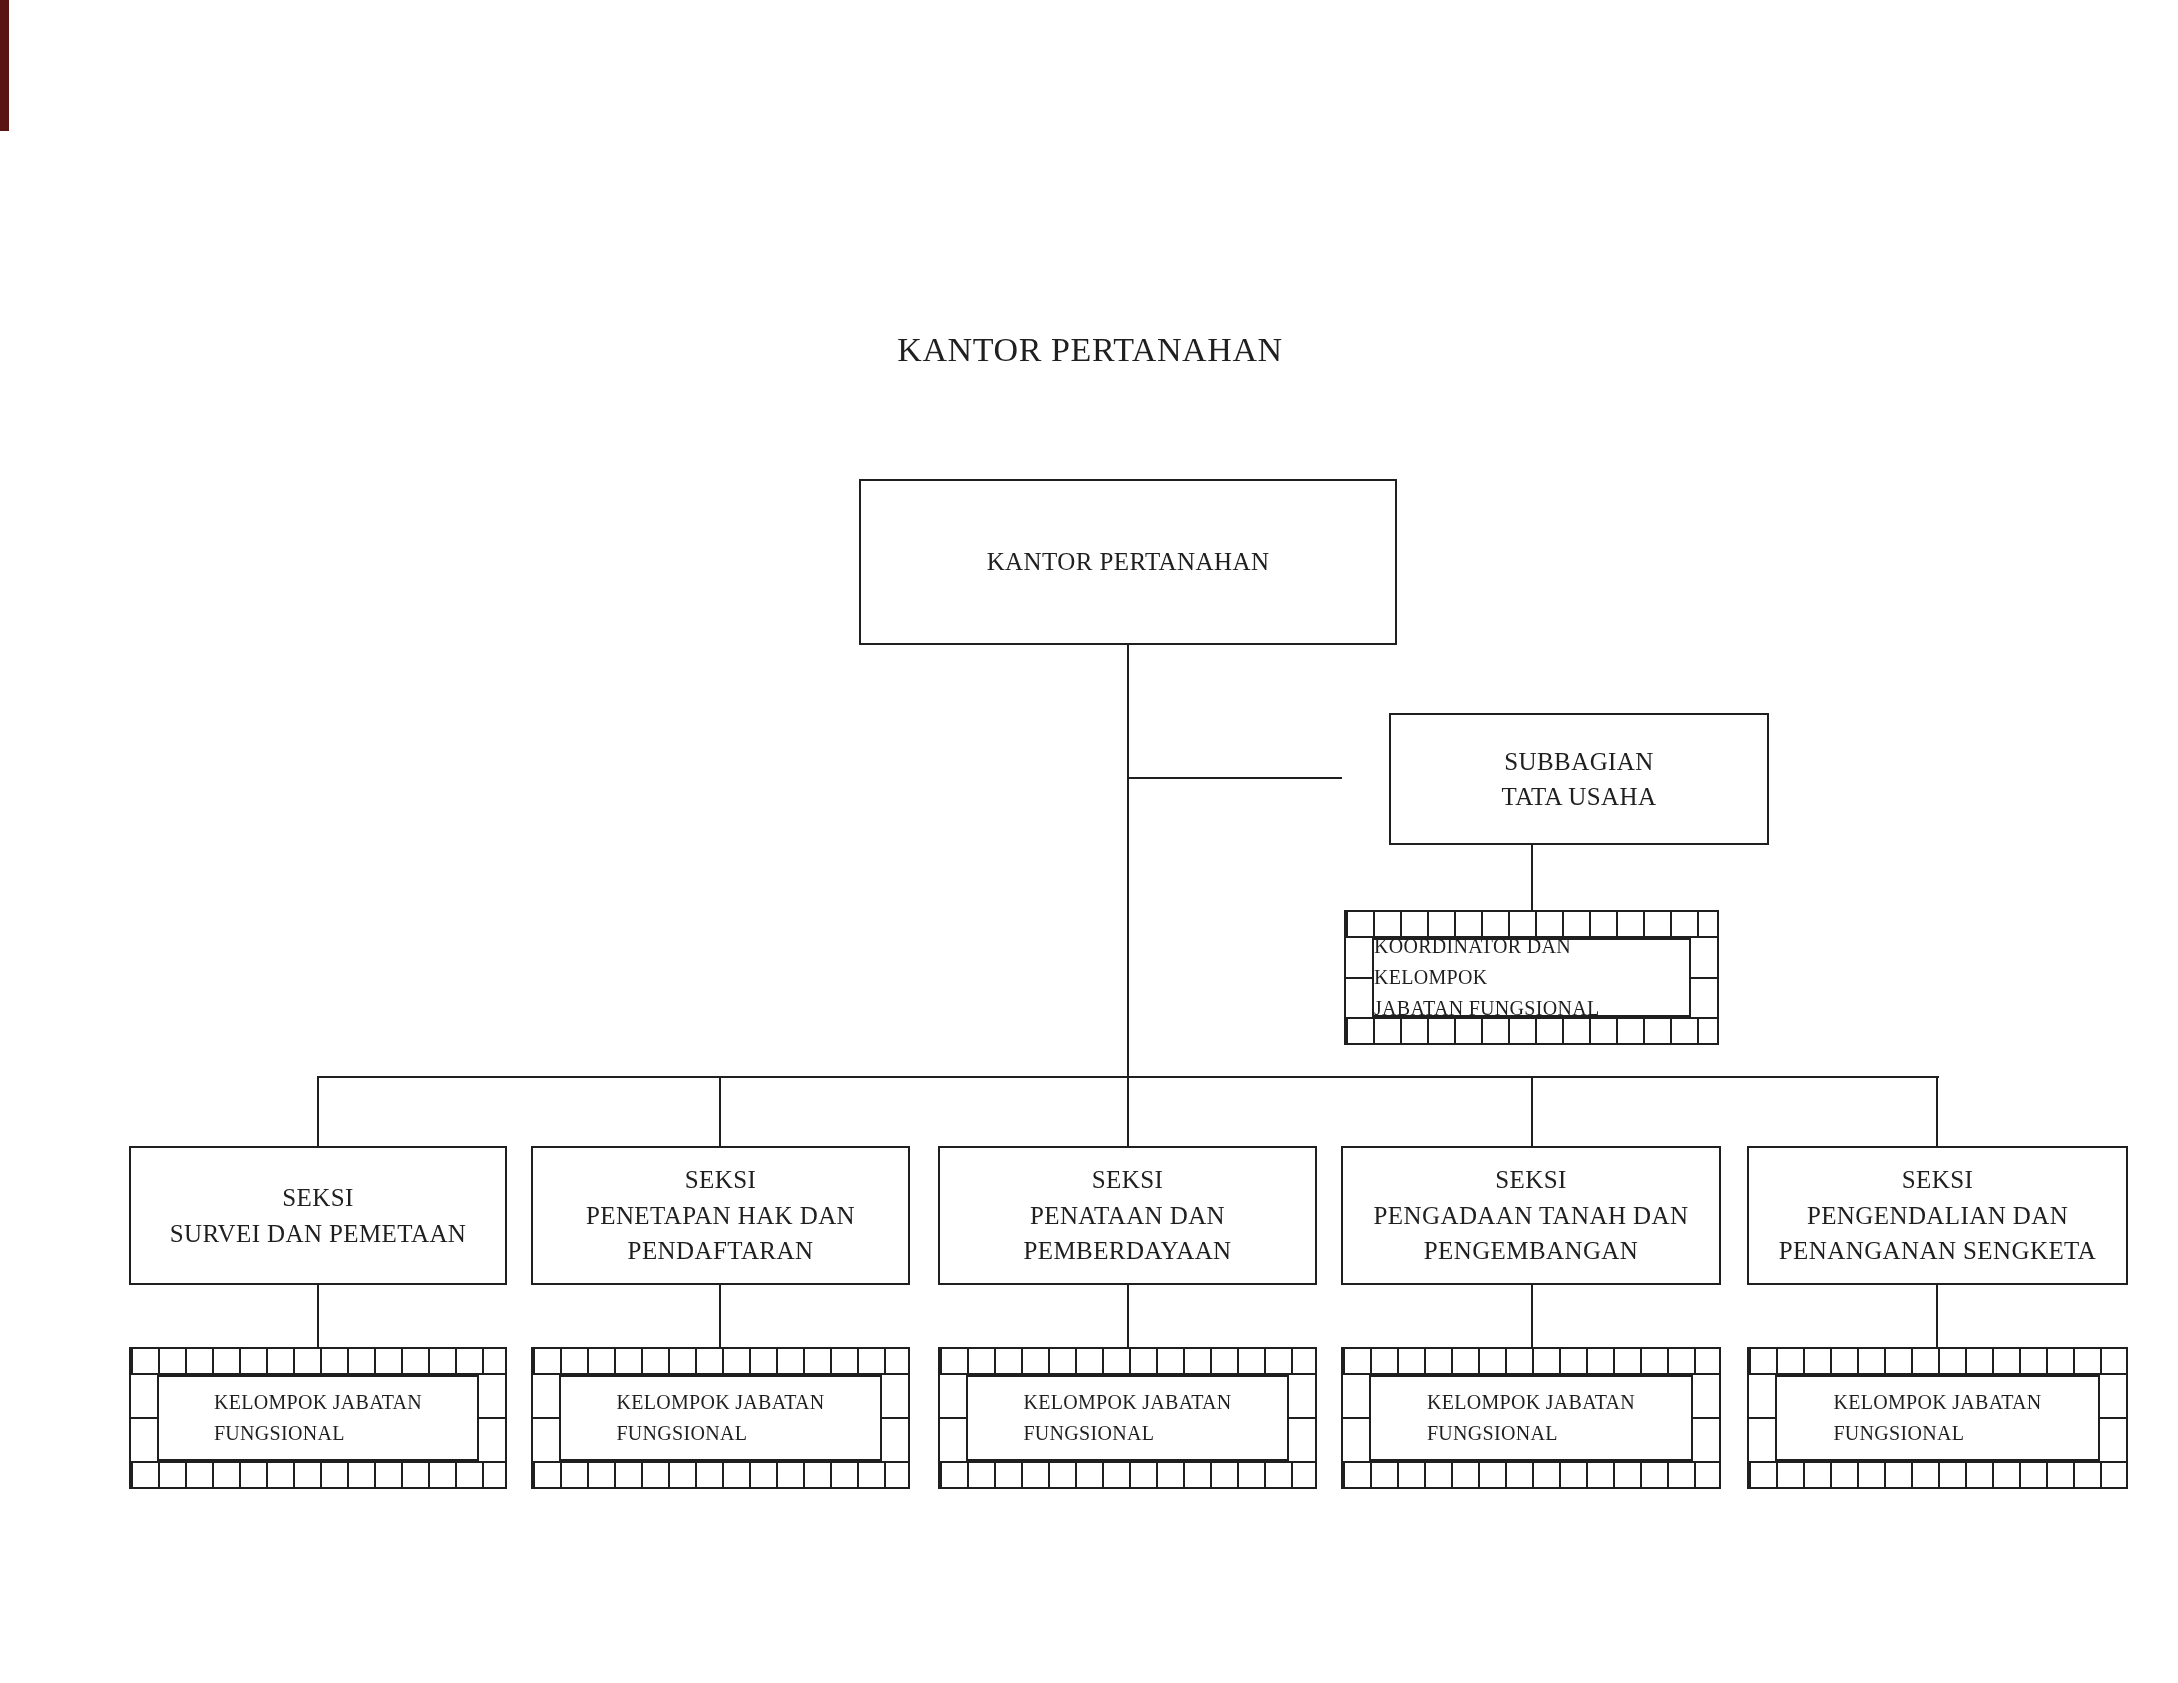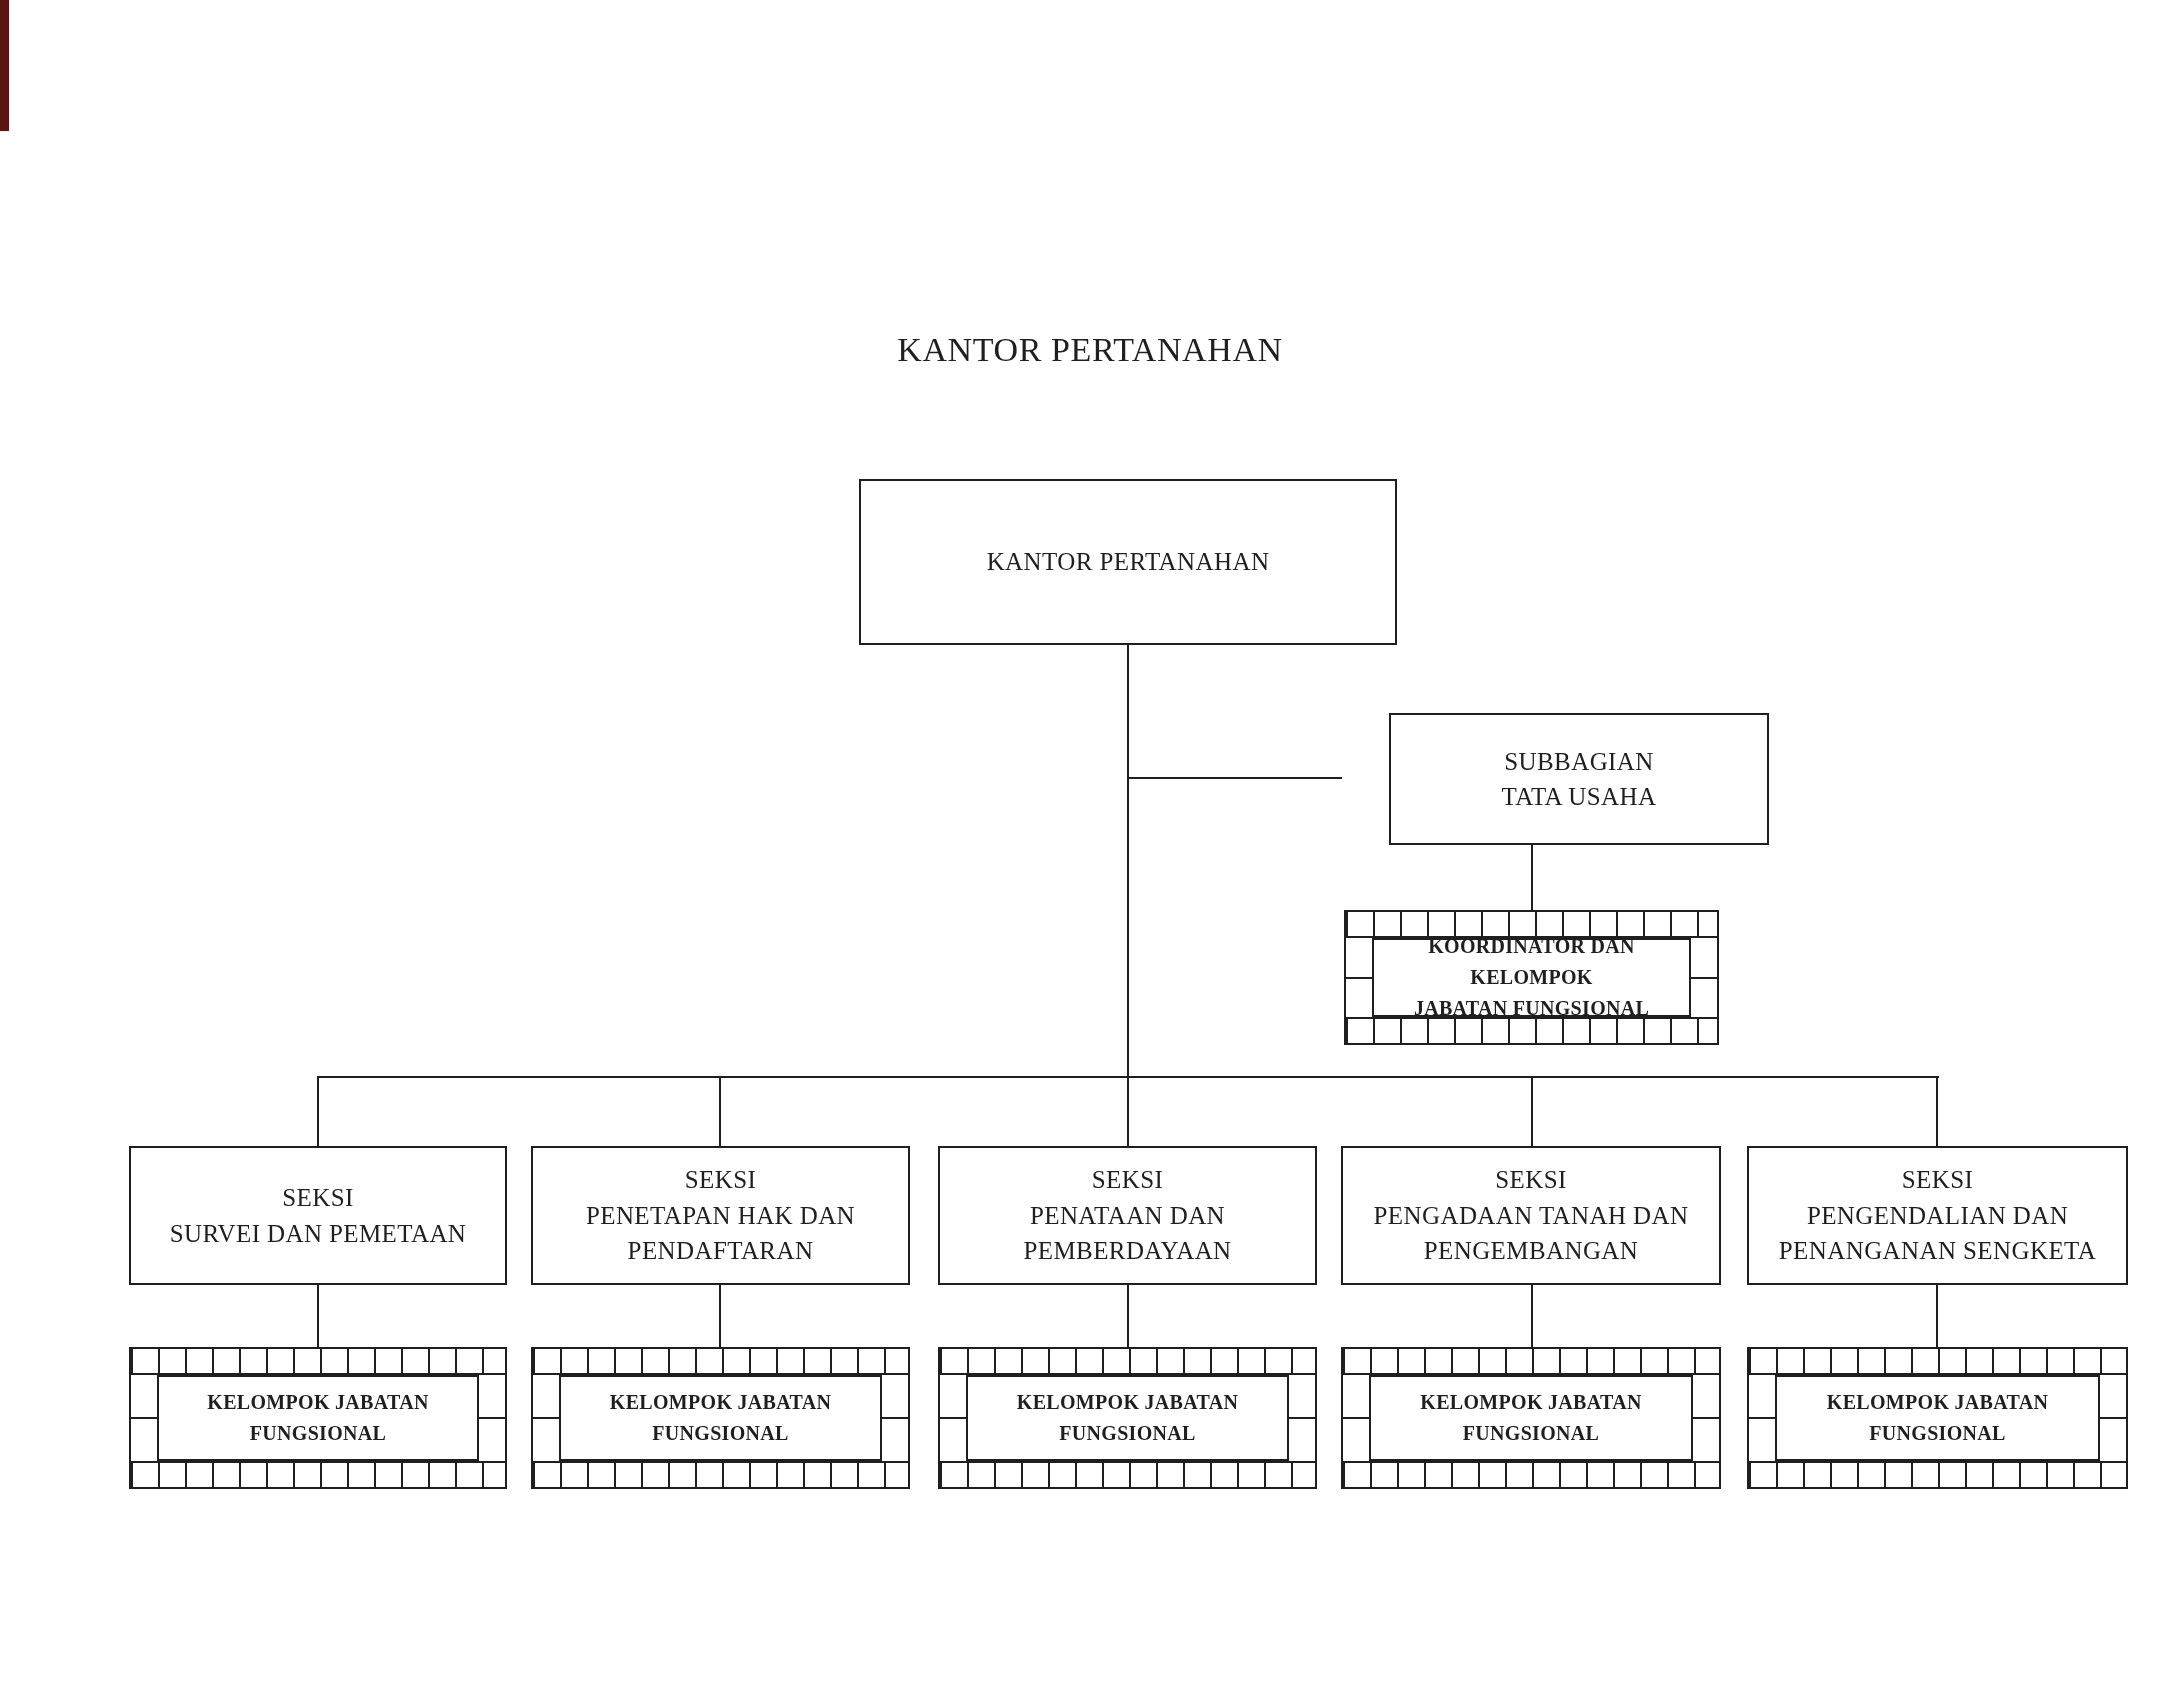--- a/index.html
+++ b/index.html
@@ -68,22 +68,21 @@
   .hatch .stick.left{ left:0; }
   .hatch .stick.right{ right:0; }
   .hatch .inner{
     position:absolute;
     left:26px; right:26px; top:26px; bottom:26px;
     border:2px solid var(--ink);
     background:var(--paper);
     display:flex;
     align-items:center;
     justify-content:center;
-    text-align:center;
-    font-weight:bold;
+    font-weight:normal;
     font-size:20px;
     line-height:1.55;
     letter-spacing:0.3px;
     white-space:pre-line;
   }
   .edge-mark{
     position:absolute;
     left:0; top:0;
     width:9px; height:131px;
     background:#5a1414;

